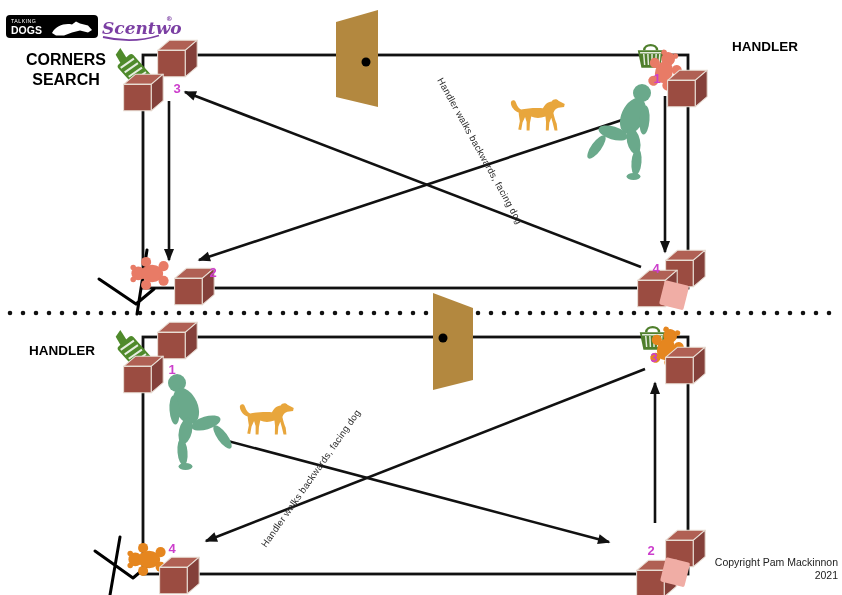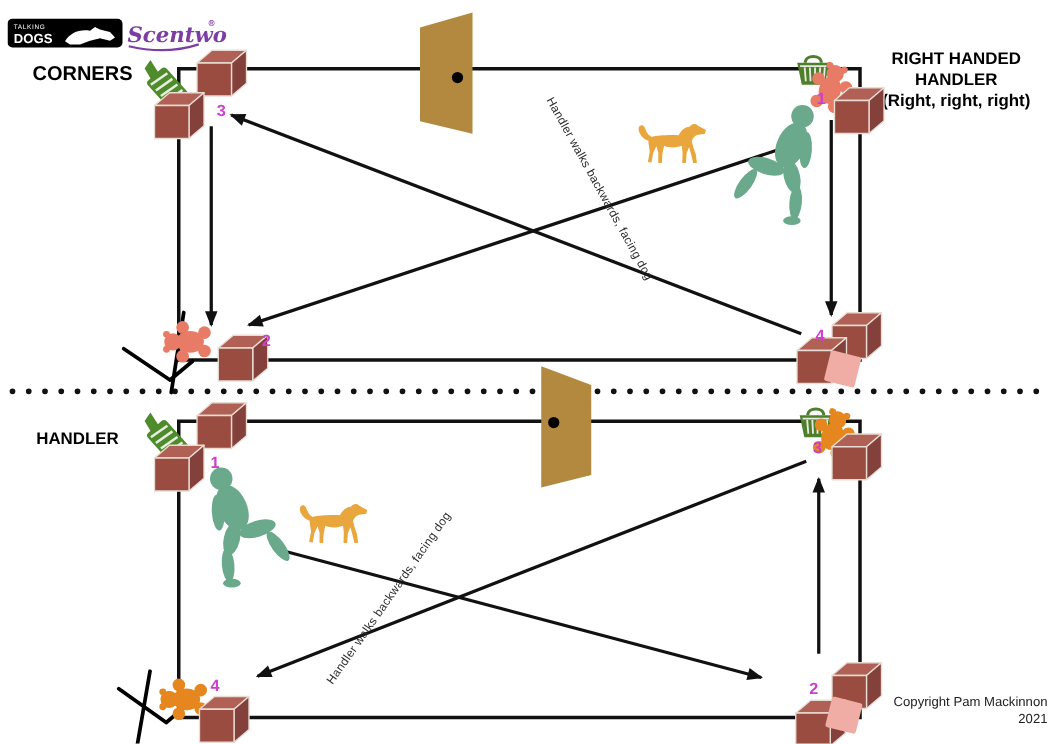--- a/index.html
+++ b/index.html
@@ -48,26 +48,25 @@
   <text x="5" y="11" font-size="5.2" letter-spacing="0.5" fill="#fff">TALKING</text>
   <text x="5" y="22" font-size="10.5" font-weight="bold" fill="#fff">DOGS</text>
   <path d="M46,21 C50,14 58,11 66,12.5 L70,9.5 74,11.5 82,13.5 86,18 82,20.5 74,18.5 66,20.5 58,23.5 50,23.5 Z" fill="#fff"></path>
   <text x="96" y="21.5" font-size="17" class="logo-script">Scentwork</text>
   <text x="160" y="9" font-size="6.5" class="logo-script">®</text>
   <path d="M97,25 C116,29.5 136,29 153,23.5" class="logo-swoosh"></path>
 </svg>
 
 <div class="abs heading" id="title-block">
   <span>CORNERS</span>
+  <span>SEARCH</span>
 </div>
 
 <div class="abs heading" id="right-heading">
-  <span>RIGHT HANDED</span>
   <span>HANDLER</span>
-  <span>(Right, right, right)</span>
 </div>
 
 <div class="abs heading" id="left-heading">
   <span>HANDLER</span>
 </div>
 
 <div class="abs" id="copyright">
   <span>Copyright Pam Mackinnon</span>
   <span>2021</span>
 </div>

